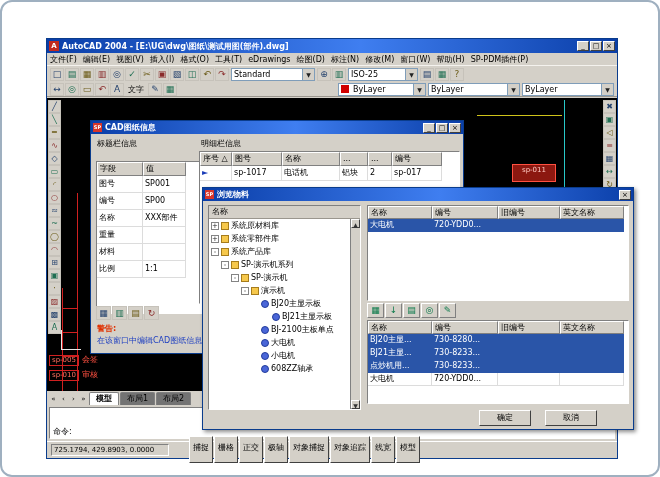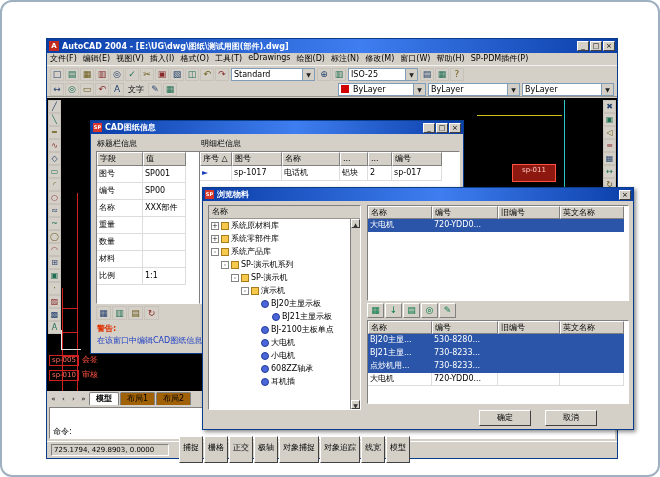--- a/index.html
+++ b/index.html
@@ -5,21 +5,21 @@
 *{margin:0;padding:0;box-sizing:border-box;font-family:"DejaVu Sans","Liberation Sans",sans-serif}
 body{background:#fff;width:660px;height:477px;overflow:hidden}
 #shot{position:relative;width:660px;height:477px;background:#fff;border:2px solid #9fb0c0;border-radius:12px;overflow:hidden}
 .abs{position:absolute}
 
 #win{position:absolute;left:44px;top:36px;width:572px;height:421px;background:#d4d0c8;border:1px solid #0a3c8c}
 .tbar{position:absolute;left:0;top:0;right:0;height:14px;background:linear-gradient(90deg,#0a3ea8,#3f7ef0 55%,#0a3ea8);display:flex;align-items:center;gap:3px;padding:0 2px;color:#fff;font-size:8px;font-weight:bold;white-space:nowrap;overflow:hidden}
 .wicon{width:10px;height:10px;background:#c22a1e;color:#fff;font-size:7px;line-height:10px;text-align:center;font-weight:bold;flex:none}
 .tbtns{margin-left:auto;display:flex;gap:1px}
 .tbtn{width:12px;height:10px;background:#d4d0c8;border:1px solid;border-color:#fff #404040 #404040 #fff;font-size:7px;line-height:8px;text-align:center;color:#000;font-weight:normal}
-.menu{position:absolute;left:0;top:14px;right:0;height:13px;background:#d4d0c8;display:flex;font-size:8px;white-space:nowrap;border-bottom:1px solid #f4f2ee}
+.menu{position:absolute;left:0;top:14px;right:0;height:13px;background:#d4d0c8;display:flex;align-items:center;font-size:8px;white-space:nowrap;border-bottom:1px solid #f4f2ee}
 .mitem{padding:0 3px}
 .trow{position:absolute;left:0;right:0;background:#d4d0c8;display:flex;align-items:center;gap:2px;padding:0 3px}
 #tb1{top:27px;height:16px}
 #tb2{top:43px;height:15px;border-bottom:1px solid #9a968e}
 .grp{display:flex;gap:1px;align-items:center}
 .ticon{display:inline-block;width:14px;height:13px;background:#d4d0c8;border:1px solid #c6c2ba;font-size:9px;line-height:11px;text-align:center;color:#26436e;overflow:hidden}
 span.ticon:nth-of-type(4n){color:#8a2b2b}
 span.ticon:nth-of-type(4n+2){color:#1e6e52}
 span.ticon:nth-of-type(4n+3){color:#6a5a16}
 .combo{display:flex;align-items:center;height:13px;background:#fff;border:1px solid #7f9db9;font-size:8px}
@@ -67,25 +67,25 @@
 .partr{background:#c23a2e;border:1px solid #7c1c14;border-radius:50%}
 .tsb{position:absolute;right:0;top:13px;bottom:0;width:10px;background:#d4d0c8;border-left:1px solid #808080;font-size:6px;text-align:center;color:#333}
 .tsb .sarr{display:block;height:9px;line-height:9px;border:1px solid;border-color:#fff #404040 #404040 #fff;background:#d4d0c8}
 .tsb .sdown{position:absolute;bottom:0;left:0;right:0}
 .gico{display:inline-block;width:17px;height:15px;background:#d4d0c8;border:1px solid;border-color:#fff #808080 #808080 #fff;color:#0a7a4a;font-size:9px;line-height:13px;text-align:center}
 .b3{position:absolute;background:#d4d0c8;border:1px solid;border-color:#fff #404040 #404040 #fff;font-size:8px;text-align:center}
 .ticon.big{width:15px;height:14px;line-height:12px}
 
 .tabs{position:absolute;left:0;top:352px;width:570px;height:14px;background:#d4d0c8;display:flex;align-items:flex-end;font-size:8px;gap:1px;padding:0 2px}
 .tn{width:9px;text-align:center;font-size:7px;line-height:12px}
-.tab{padding:0 6px;height:13px;line-height:12px;background:#a16207;border:1px solid #808080;border-bottom:none;border-radius:2px 2px 0 0}
+.tab{padding:0 6px;height:13px;line-height:12px;background:#737373;border:1px solid #808080;border-bottom:none;border-radius:2px 2px 0 0}
 .tab.active{background:#fff;font-weight:bold}
 .cmdwin{position:absolute;left:0;top:366px;width:570px;height:36px;background:#d4d0c8;padding:2px}
 .cmdin{width:100%;height:100%;background:#fff;border:1px solid;border-color:#808080 #fff #fff #808080;font-size:8px;padding:1px 3px;display:flex;flex-direction:column;justify-content:flex-end}
-.sbar{position:absolute;left:0;top:402px;width:570px;height:16px;background:#d4d0c8;display:flex;align-items:center;gap:10px;padding:0 4px;font-size:8px;border-top:1px solid #fff}
+.sbar{position:absolute;left:0;top:402px;width:570px;height:16px;background:#d4d0c8;display:flex;align-items:center;gap:20px;padding:0 4px;font-size:8px;border-top:1px solid #fff}
 .coord{width:118px;height:12px;border:1px solid;border-color:#808080 #fff #fff #808080;line-height:10px;padding:0 2px;font-size:7px;white-space:nowrap;overflow:hidden}
 .stg{height:27px;line-height:10px;padding:6px 3px;border:1px solid;border-color:#fff #404040 #404040 #fff;background:#d4d0c8;white-space:nowrap}
 </style>
 </head>
 <body>
 
 <div id="shot">
   <div id="win">
 
     <div class="tbar">
@@ -289,21 +289,21 @@
     <div class="dtbar">
       <span class="spicon">SP</span>
       <span>CAD图纸信息</span>
       <span class="tbtns">
         <span class="tbtn">_</span>
         <span class="tbtn">□</span>
         <span class="tbtn">×</span>
       </span>
     </div>
     <div class="dlabel" style="left:6px;top:17px">标题栏信息</div>
-    <div class="grid ft" style="left:5px;top:30px;width:117px;height:153px">
+    <div class="grid ft" style="left:5px;top:40px;width:117px;height:153px">
       <div class="grow">
         <span class="gh c1">字段</span>
         <span class="gh c2">值</span>
       </div>
       <div>
 
           <div class="grow">
             <span class="gc c1">图号</span>
             <span class="gc c2">SP001</span>
           </div>
@@ -316,24 +316,20 @@
           <div class="grow">
             <span class="gc c1">名称</span>
             <span class="gc c2">XXX部件</span>
           </div>
 
           <div class="grow">
             <span class="gc c1">重量</span>
             <span class="gc c2"></span>
           </div>
 
-          <div class="grow">
-            <span class="gc c1">数量</span>
-            <span class="gc c2"></span>
-          </div>
 
           <div class="grow">
             <span class="gc c1">材料</span>
             <span class="gc c2"></span>
           </div>
 
 
           <div class="grow">
             <span class="gc c1">比例</span>
             <span class="gc c2">1:1</span>
@@ -449,25 +445,20 @@
             <span class="tico part"></span>
             <span>小电机</span>
           </div>
 
           <div class="titem" style="padding-left: 42px;">
             <span class="ebox nobox"></span>
             <span class="tico part"></span>
             <span>608ZZ轴承</span>
           </div>
 
-          <div class="titem" style="padding-left: 42px;">
-            <span class="ebox nobox"></span>
-            <span class="tico part"></span>
-            <span>耳机插</span>
-          </div>
         </div>
       <div class="tsb">
         <span class="sarr">▲</span>
         <span class="sarr sdown">▼</span>
       </div>
     </div>
 
     <div class="grid mt" style="left:164px;top:17px;width:262px;height:96px">
       <div class="grow">
         <span class="gh c1">名称</span>
@@ -499,21 +490,21 @@
       <div class="grow">
         <span class="gh c1">名称</span>
         <span class="gh c2">编号</span>
         <span class="gh c3">旧编号</span>
         <span class="gh c4">英文名称</span>
       </div>
       <div>
 
           <div class="grow sel">
             <span class="gc c1">BJ20主显...</span>
-            <span class="gc c2">530-8280...</span>
+            <span class="gc c2">730-8280...</span>
             <span class="gc c3"></span>
             <span class="gc c4"></span>
           </div>
 
           <div class="grow sel">
             <span class="gc c1">BJ21主显...</span>
             <span class="gc c2">730-8233...</span>
             <span class="gc c3"></span>
             <span class="gc c4"></span>
           </div>

